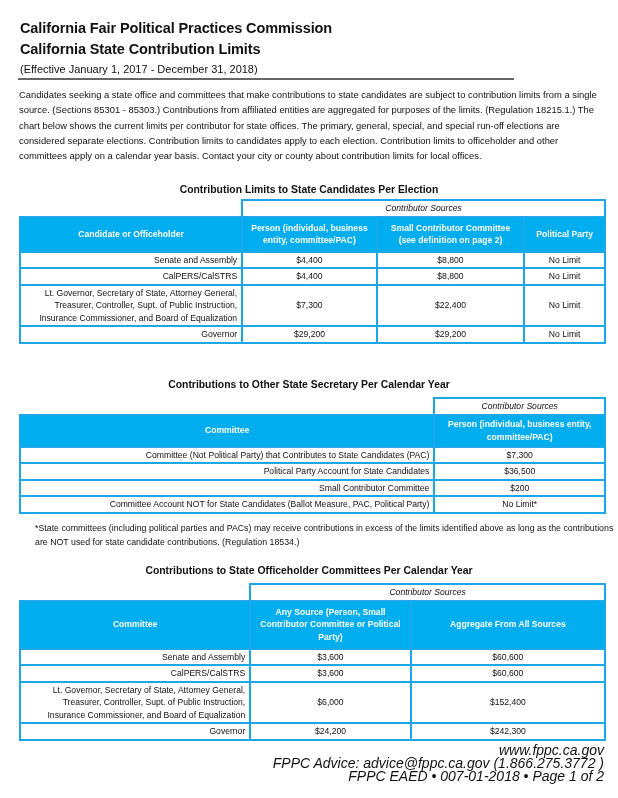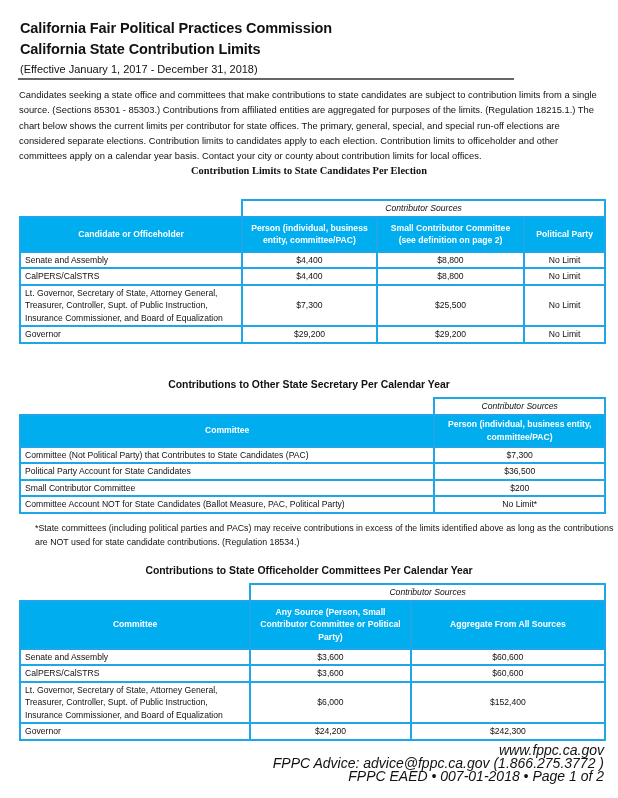--- a/index.html
+++ b/index.html
@@ -4,41 +4,41 @@
 <style>
   html, body { margin: 0; padding: 0; background: #ffffff; }
   body { width: 618px; height: 798px; position: relative; font-family: "Liberation Sans", sans-serif; color: #111; overflow: hidden; }
   .hdr { position: absolute; left: 20px; top: 18px; }
   .title1, .title2 { font-size: 14.5px; font-weight: bold; line-height: 21px; letter-spacing: -0.1px; }
   .subtitle { font-size: 11px; line-height: 16px; margin-top: 1px; }
   .rule { position: absolute; left: 18px; top: 78px; width: 496px; height: 2px; background: #666; }
   .intro { position: absolute; left: 19px; top: 87px; width: 586px; font-size: 9.4px; line-height: 15.3px; }
   .sect-title { position: absolute; left: 0; width: 618px; text-align: center; font-weight: bold; font-size: 10.4px; }
   table { border-collapse: collapse; position: absolute; font-size: 8.6px; }
-  td, th { border: 2px solid #1ea7e8; padding: 1px 4px; line-height: 12.5px; }
+  td, th { border: 2px solid #1ea7e8; padding: 1px 4px; line-height: 12.5px; text-align: right; }
   th { background: #00aeef; color: #fff; font-weight: bold; text-align: center; }
   td.num { text-align: center; }
   td.src { text-align: center; font-style: italic; background: #fff; }
   td.blank { border: none; }
   .foot { position: absolute; left: 35px; top: 521px; width: 590px; font-size: 8.8px; line-height: 14px; }
   .footer { position: absolute; right: 14px; top: 744px; text-align: right; font-style: italic; font-size: 14px; line-height: 13px; font-family: "Liberation Sans", sans-serif; }
 </style>
 </head>
 <body>
 
 <div class="hdr">
   <div class="title1">California Fair Political Practices Commission</div>
   <div class="title2">California State Contribution Limits</div>
   <div class="subtitle">(Effective January 1, 2017 - December 31, 2018)</div>
 </div>
 <div class="rule"></div>
 
 <div class="intro">Candidates seeking a state office and committees that make contributions to state candidates are subject to contribution limits from a single source. (Sections 85301 - 85303.)  Contributions from affiliated entities are aggregated for purposes of the limits. (Regulation 18215.1.)  The chart below shows the current limits per contributor for state offices.  The primary, general, special, and special run-off elections are considered separate elections.  Contribution limits to candidates apply to each election.  Contribution limits to officeholder and other committees apply on a calendar year basis.  Contact your city or county about contribution limits for local offices.</div>
 
-<div class="sect-title" style="top:165px;font-family:Liberation Serif, serif;">Contribution Limits to State Candidates Per Election</div>
+<div class="sect-title" style="top:184px;">Contribution Limits to State Candidates Per Election</div>
 <table style="left:19px; top:199px; width:587px;">
   <colgroup>
       <col style="width:223px">
       <col style="width:135px">
       <col style="width:148px">
       <col style="width:81px">
     </colgroup>
   <tbody>
       <tr>
     <td class="blank"></td>
@@ -58,21 +58,21 @@
   </tr>
   <tr>
     <td>CalPERS/CalSTRS</td>
     <td class="num">$4,400</td>
     <td class="num">$8,800</td>
     <td class="num">No Limit</td>
   </tr>
   <tr>
     <td>Lt. Governor, Secretary of State, Attorney General, Treasurer, Controller, Supt. of Public Instruction, Insurance Commissioner, and Board of Equalization</td>
     <td class="num">$7,300</td>
-    <td class="num">$25,500</td>
+    <td class="num">$22,400</td>
     <td class="num">No Limit</td>
   </tr>
   <tr>
     <td>Governor</td>
     <td class="num">$29,200</td>
     <td class="num">$29,200</td>
     <td class="num">No Limit</td>
   </tr>
 </tbody>
   </table>

